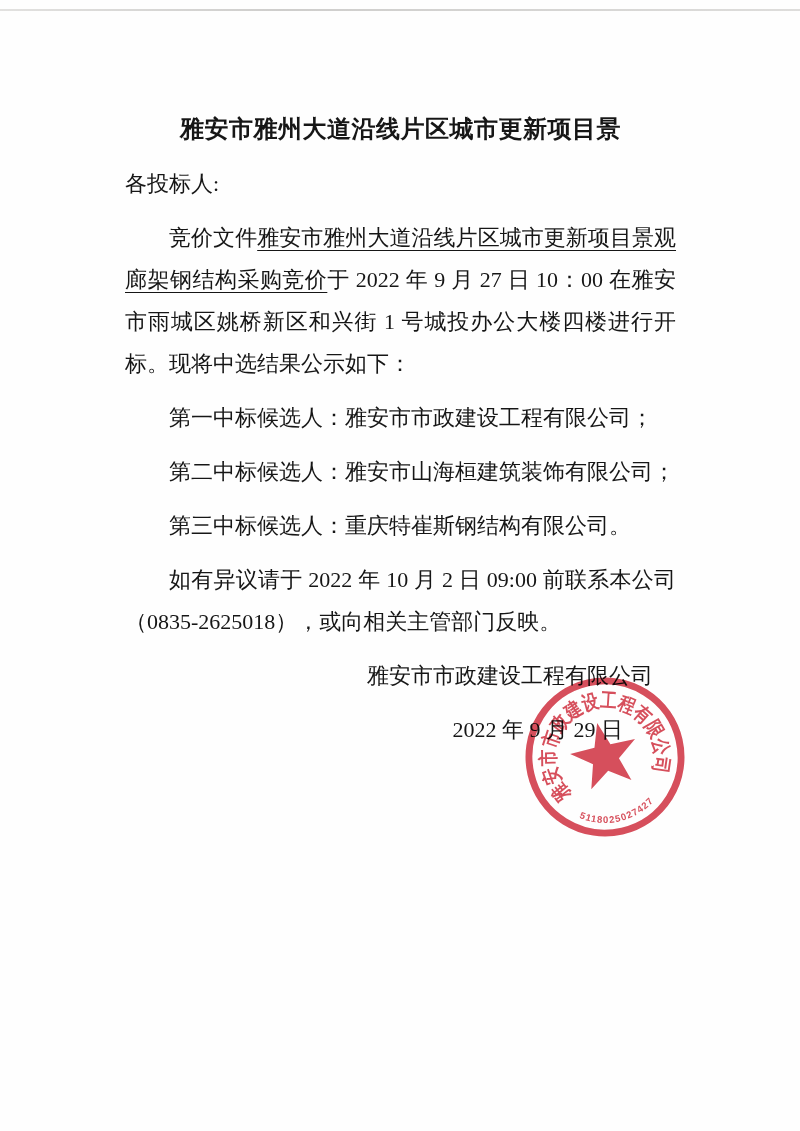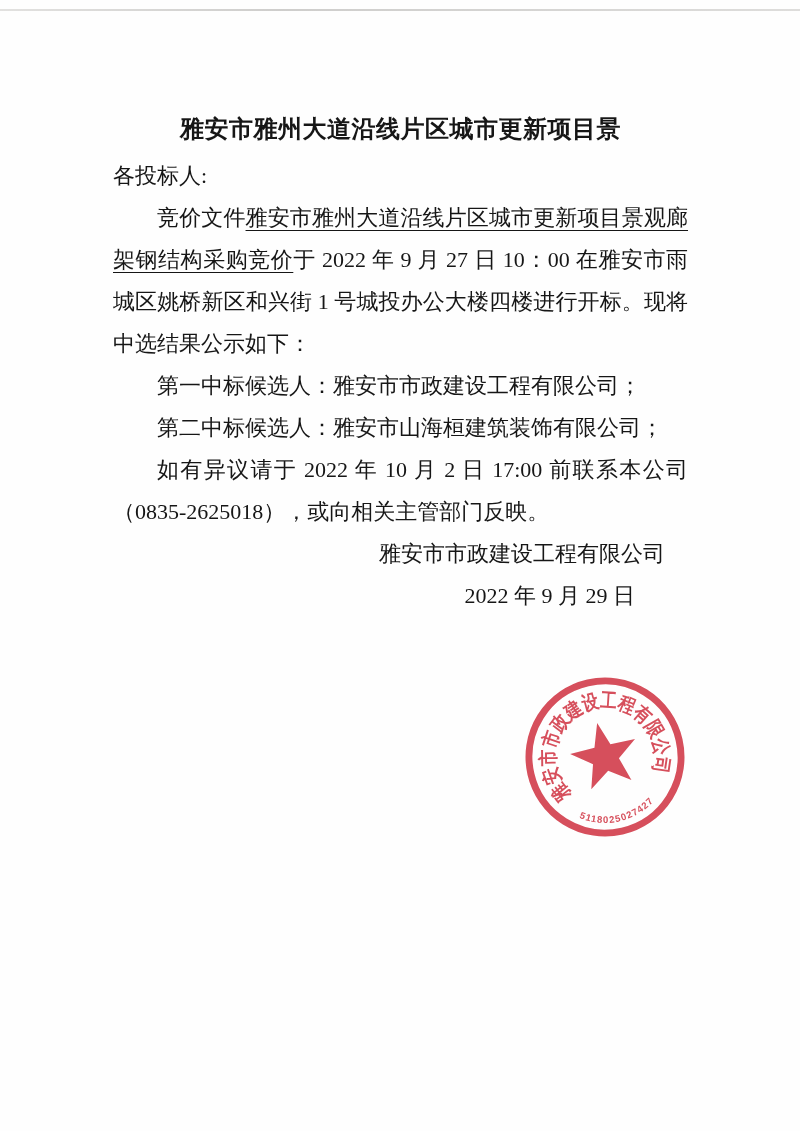--- a/index.html
+++ b/index.html
@@ -26,21 +26,21 @@
     line-height: 44px;
     letter-spacing: .5px;
   }
   .body-text {
     margin: 0 112px 0 113px;
     font-size: 22px;
     line-height: 42px;
     text-align: justify;
     text-justify: inter-ideograph;
   }
-  .line { margin: 0; }
+  .line { margin: 12px; }
   .indent { text-indent: 2em; }
   .uline {
     text-decoration: underline;
     text-underline-offset: 5px;
     text-decoration-thickness: 1.2px;
   }
   .signature-company { text-align: right; padding-right: 23px; text-indent: 0; }
   .signature-date { text-align: right; padding-right: 53px; text-indent: 0; }
   .seal {
     position: absolute;
@@ -65,23 +65,24 @@
     <div>雅安市雅州大道沿线片区城市更新项目景</div>
   </div>
 
   <div class="body-text">
     <div class="line">各投标人:</div>
 
     <p class="line indent"><span>竞价文件</span><span class="uline">雅安市雅州大道沿线片区城市更新项目景观廊架钢结构采购竞价</span><span>于 2022 年 9 月 27 日 10：00 在雅安市雨城区姚桥新区和兴街 1 号城投办公大楼四楼进行开标。现将中选结果公示如下：</span></p>
 
     <div class="line indent">第一中标候选人：雅安市市政建设工程有限公司；</div>
     <div class="line indent">第二中标候选人：雅安市山海桓建筑装饰有限公司；</div>
+    <div class="line indent">第三中标候选人：重庆特崔斯钢结构有限公司。</div>
 
 
-    <p class="line indent">如有异议请于 2022 年 10 月 2 日 17:00 前联系本公司（0835-2625018），或向相关主管部门反映。</p>
+    <p class="line indent">如有异议请于 2022 年 10 月 2 日 09:00 前联系本公司（0835-2625018），或向相关主管部门反映。</p>
 
 
     <div class="line signature-company">雅安市市政建设工程有限公司</div>
     <div class="line signature-date">2022 年 9 月 29 日</div>
   </div>
 
   <div class="seal">
     <svg width="220" height="220" viewBox="0 0 220 220">
       <defs>
         <path id="arcCompany" d="M 69 138.7 A 50 50 0 1 1 151 138.7" fill="none"></path>

